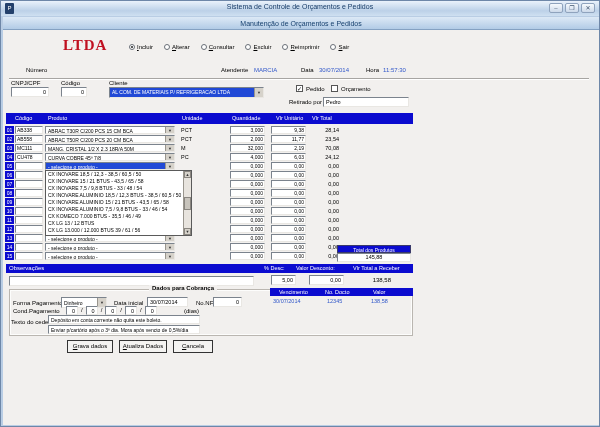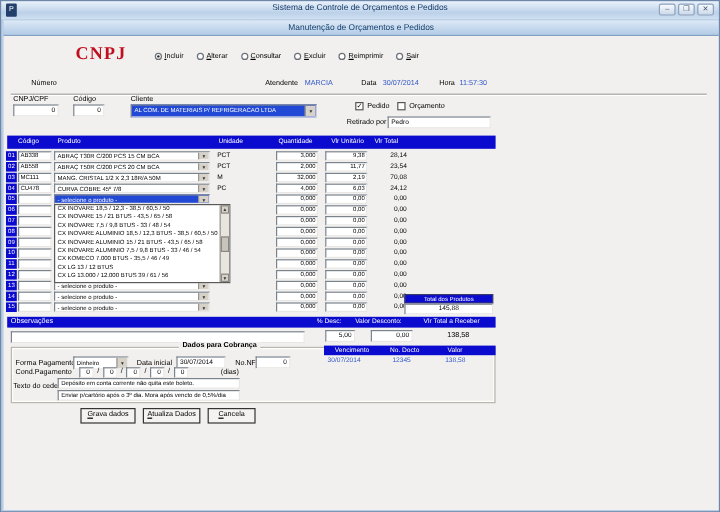--- a/index.html
+++ b/index.html
@@ -62,21 +62,21 @@
     <div class="winbtns">
       <div class="winbtn">–</div>
       <div class="winbtn">❐</div>
       <div class="winbtn">✕</div>
     </div>
   </div>
 
   <div class="subbar">Manutenção de Orçamentos e Pedidos</div>
   <div class="formbg"></div>
 
-  <div class="logo">CNPJ</div>
+  <div class="logo">LTDA</div>
 
   <div class="modes">
       <label class="radio-item">
         <span class="rb on"></span>
         <span class="rl"><u>I</u>ncluir</span>
       </label>
       <label class="radio-item">
         <span class="rb "></span>
         <span class="rl"><u>A</u>lterar</span>
       </label>

